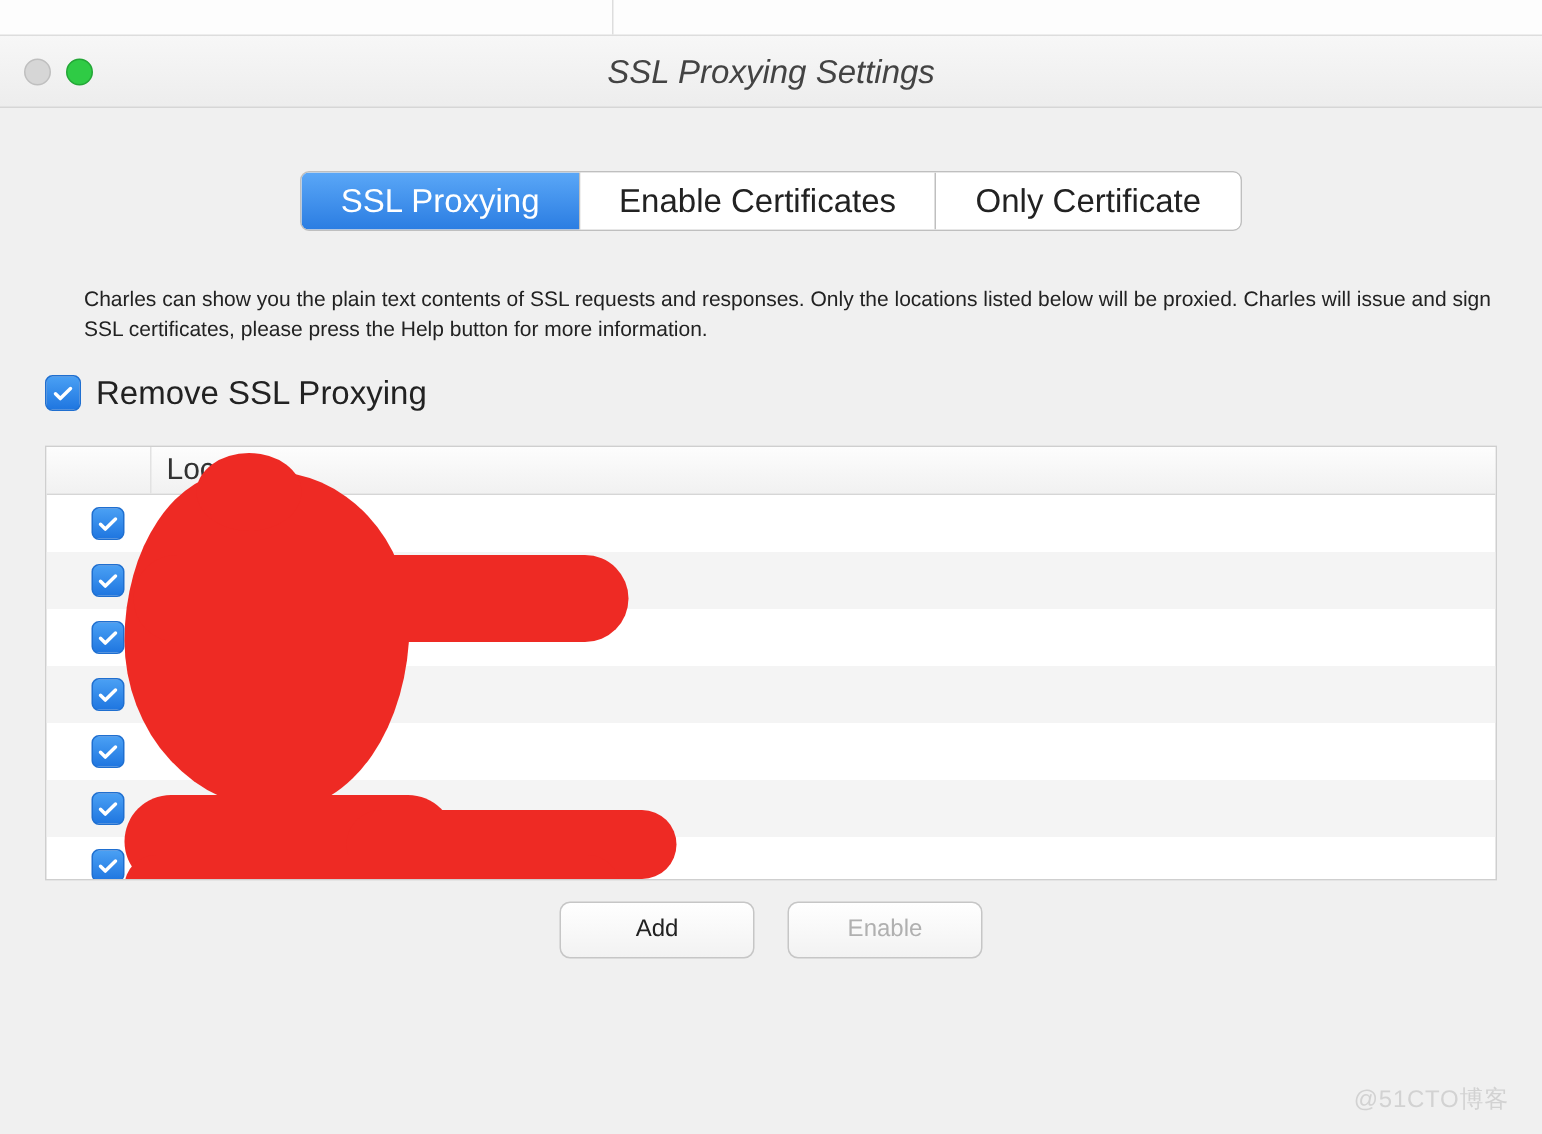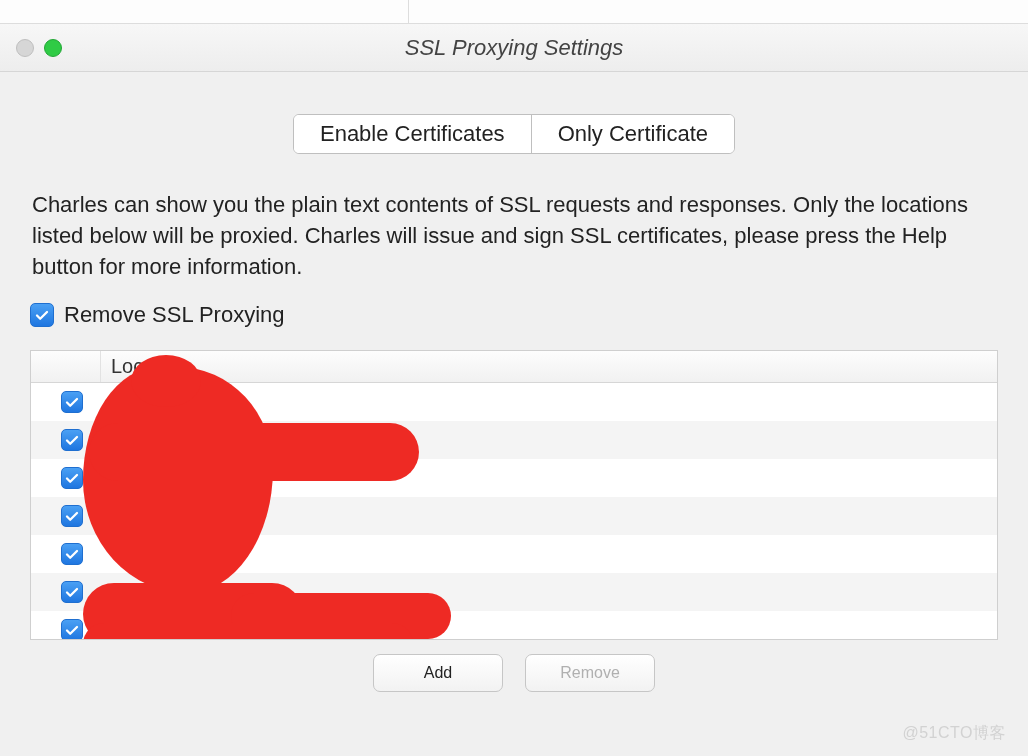--- a/index.html
+++ b/index.html
@@ -79,24 +79,25 @@
       color: #222;
       border-right: 1px solid #bfbfbf;
       cursor: pointer;
     }
     .seg-btn:last-child { border-right: none; }
     .seg-btn.active {
       background: linear-gradient(#5aa7f7, #2b7de2);
       color: #fff;
     }
     .description {
-      font-size: 22px;
+      font-size: 14px;
       line-height: 1.4;
       margin-bottom: 20px;
       padding: 0 2px;
+      margin-left: 24px;
     }
     .checkbox-row {
       display: flex;
       align-items: center;
       gap: 10px;
       margin-bottom: 22px;
     }
     .mac-check {
       width: 24px;
       height: 24px;
@@ -184,20 +185,21 @@
     <span class="tl-close"></span>
     <span class="tl-min"></span>
   </div>
   <div class="window-title">SSL Proxying Settings</div>
 </div>
 
 <div class="content">
 
   <div class="tab-row">
     <div class="segmented">
+      <button class="seg-btn active">SSL Proxying</button>
       <button class="seg-btn">Enable Certificates</button>
       <button class="seg-btn">Only Certificate</button>
     </div>
   </div>
 
   <div class="description">Charles can show you the plain text contents of SSL requests and responses. Only the locations listed below will be proxied. Charles will issue and sign SSL certificates, please press the Help button for more information.</div>
 
   <div class="checkbox-row">
     <span class="mac-check">
       <svg viewBox="0 0 16 16">
@@ -274,18 +276,18 @@
       <div class="redact" style="left:58px; top:40px; width:330px; height:58px; border-radius:40px;"></div>
       <div class="redact" style="left:52px; top:200px; width:220px; height:62px; border-radius:36px;"></div>
       <div class="redact" style="left:200px; top:210px; width:220px; height:46px; border-radius:36px;"></div>
       <div class="redact" style="left:52px; top:240px; width:330px; height:42px; border-radius:36px;"></div>
       <div class="redact" style="left:100px; top:-28px; width:70px; height:52px; border-radius:50%;"></div>
     </div>
   </div>
 
   <div class="action-row">
     <button class="mac-btn">Add</button>
-    <button class="mac-btn disabled">Remove</button>
+    <button class="mac-btn disabled">Enable</button>
   </div>
 
 </div>
 
 <div class="watermark">@51CTO博客</div>
 
 </body></html>

